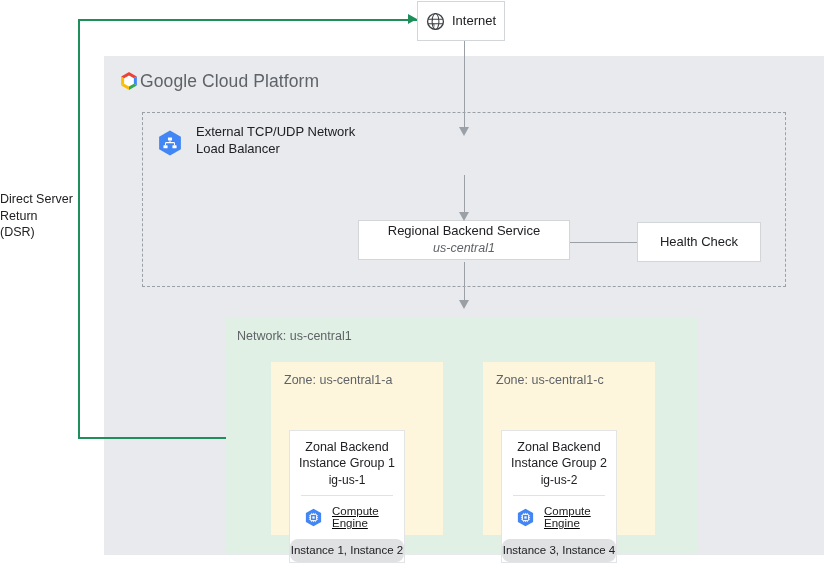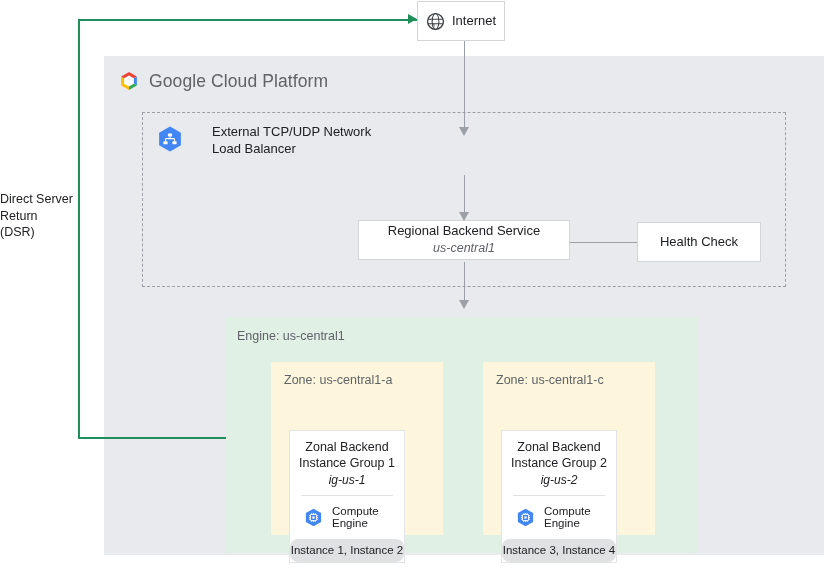--- a/index.html
+++ b/index.html
@@ -60,21 +60,20 @@
     width: 720px;
     height: 499px;
     background: #e8eaed;
   }
   #gcp-logo-row {
     position: absolute;
     left: 14px;
     top: 14px;
     display: flex;
     align-items: center;
-    gap: 9px;
   }
   #gcp-wordmark {
     font-size: 17.5px;
     color: #5f6368;
     letter-spacing: 0.1px;
     white-space: nowrap;
   }
   #gcp-wordmark b { font-weight: 400; color: #5f6368; }
 
   
@@ -86,22 +85,22 @@
     height: 175px;
     border: 1px dashed #9aa0a6;
     box-sizing: border-box;
     background: transparent;
   }
   #lb-badge {
     position: absolute;
     left: 155px;
     top: 124px;
     display: flex;
-    align-items: flex-start;
-    gap: 27px;
+    align-items: flex-end;
+    gap: 11px;
   }
   #lb-badge-label {
     font-size: 13px;
     color: #202124;
     line-height: 1.3;
     white-space: pre-line;
   }
 
   #forwarding-rule-box { left: 383px; top: 137px; width: 162px; height: 38px; }
   #backend-service-box { left: 358px; top: 220px; width: 212px; height: 40px; }
@@ -154,34 +153,34 @@
     padding: 9px 6px 2px 6px;
     text-align: center;
     font-size: 12.5px;
     color: #202124;
     line-height: 1.24;
     white-space: pre-line;
   }
   .ig-sub {
     text-align: center;
     font-size: 12px;
-    font-style: italic;
     color: #202124;
     padding-bottom: 8px;
   }
   .ig-divider {
     height: 1px;
     background: #e0e2e4;
     margin: 0 11px;
   }
   .ig-engine-row {
     display: flex;
     align-items: center;
     gap: 8px;
     padding: 9px 0 10px 13px;
+    text-decoration: underline;
   }
   .ig-engine-label { font-size: 11.5px; color: #202124; }
   .ig-footer {
     background: #e0e1e3;
     text-align: center;
     font-size: 11.5px;
     color: #202124;
     padding: 5px 0 6px 0;
     border-radius: 8px;
   }
@@ -296,21 +295,21 @@
   <div class="wbox" id="backend-service-box">
     <span>Regional Backend Service</span>
     <span class="sub">us-central1</span>
   </div>
 
   <div class="wbox" id="health-check-box">
     <span>Health Check</span>
   </div>
 
   <div id="region-box">
-    <div id="region-label">Engine: us-central1</div>
+    <div id="region-label">Network: us-central1</div>
   </div>
 
   <div class="zone-box" id="zone-a">
     <div class="zone-label">Zone: us-central1-a</div>
   </div>
   <div class="ig-card" id="ig-card-1">
     <div class="ig-title">Zonal Backend
 Instance Group 1</div>
     <div class="ig-sub">ig-us-1</div>
     <div class="ig-divider"></div>

